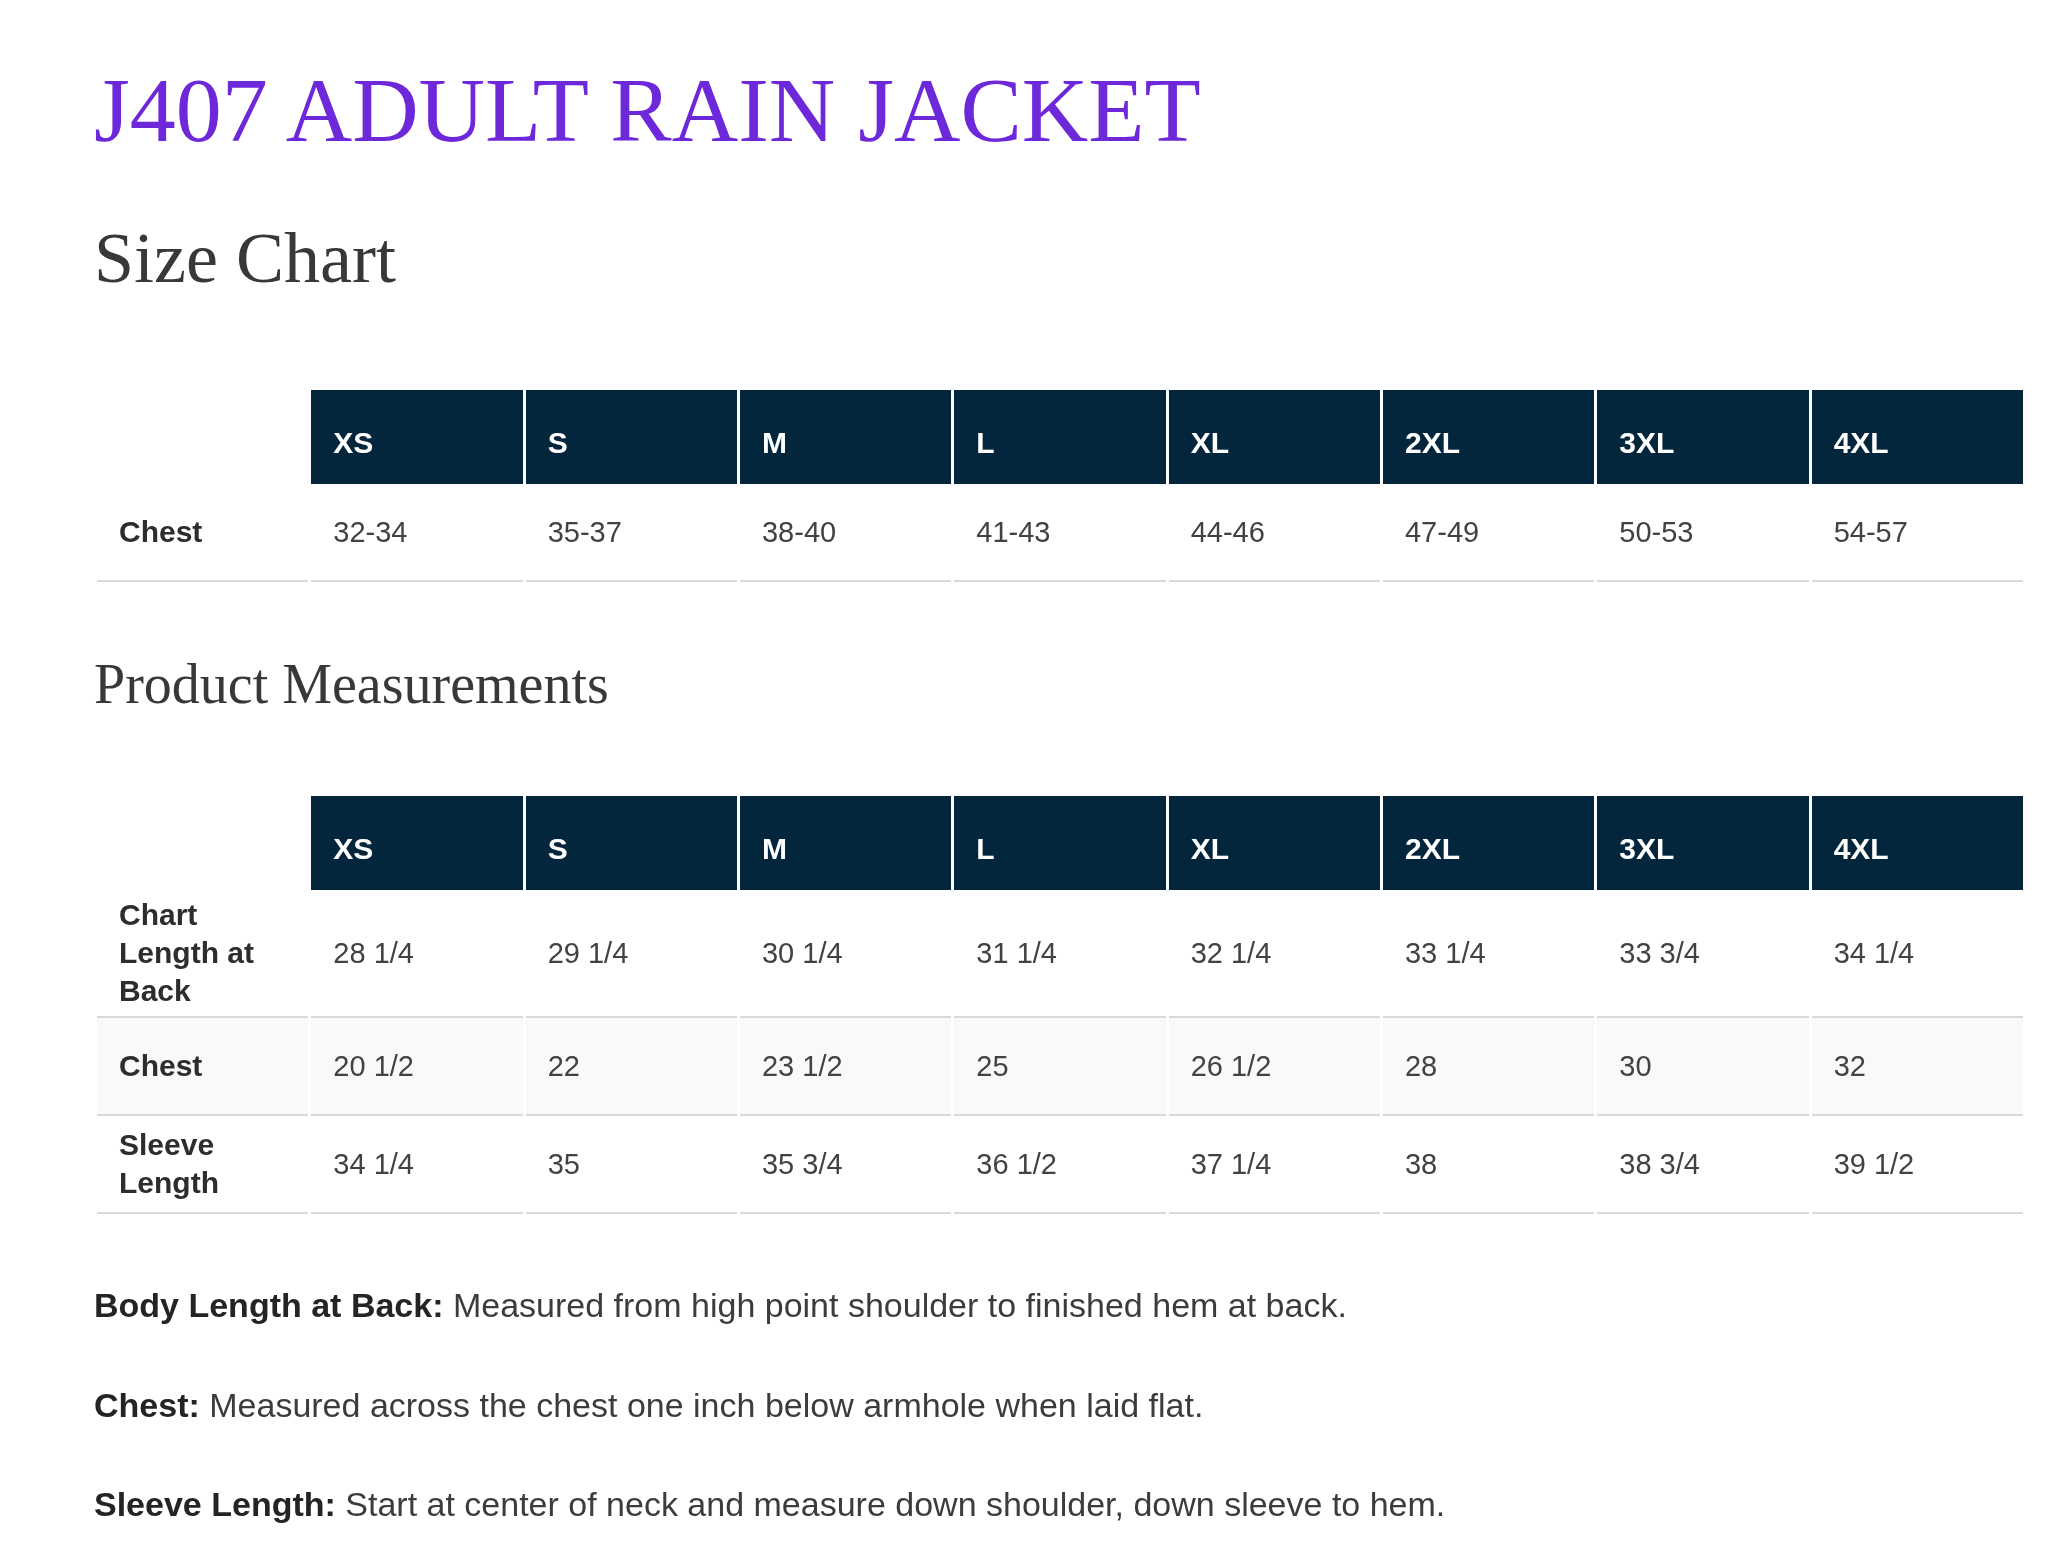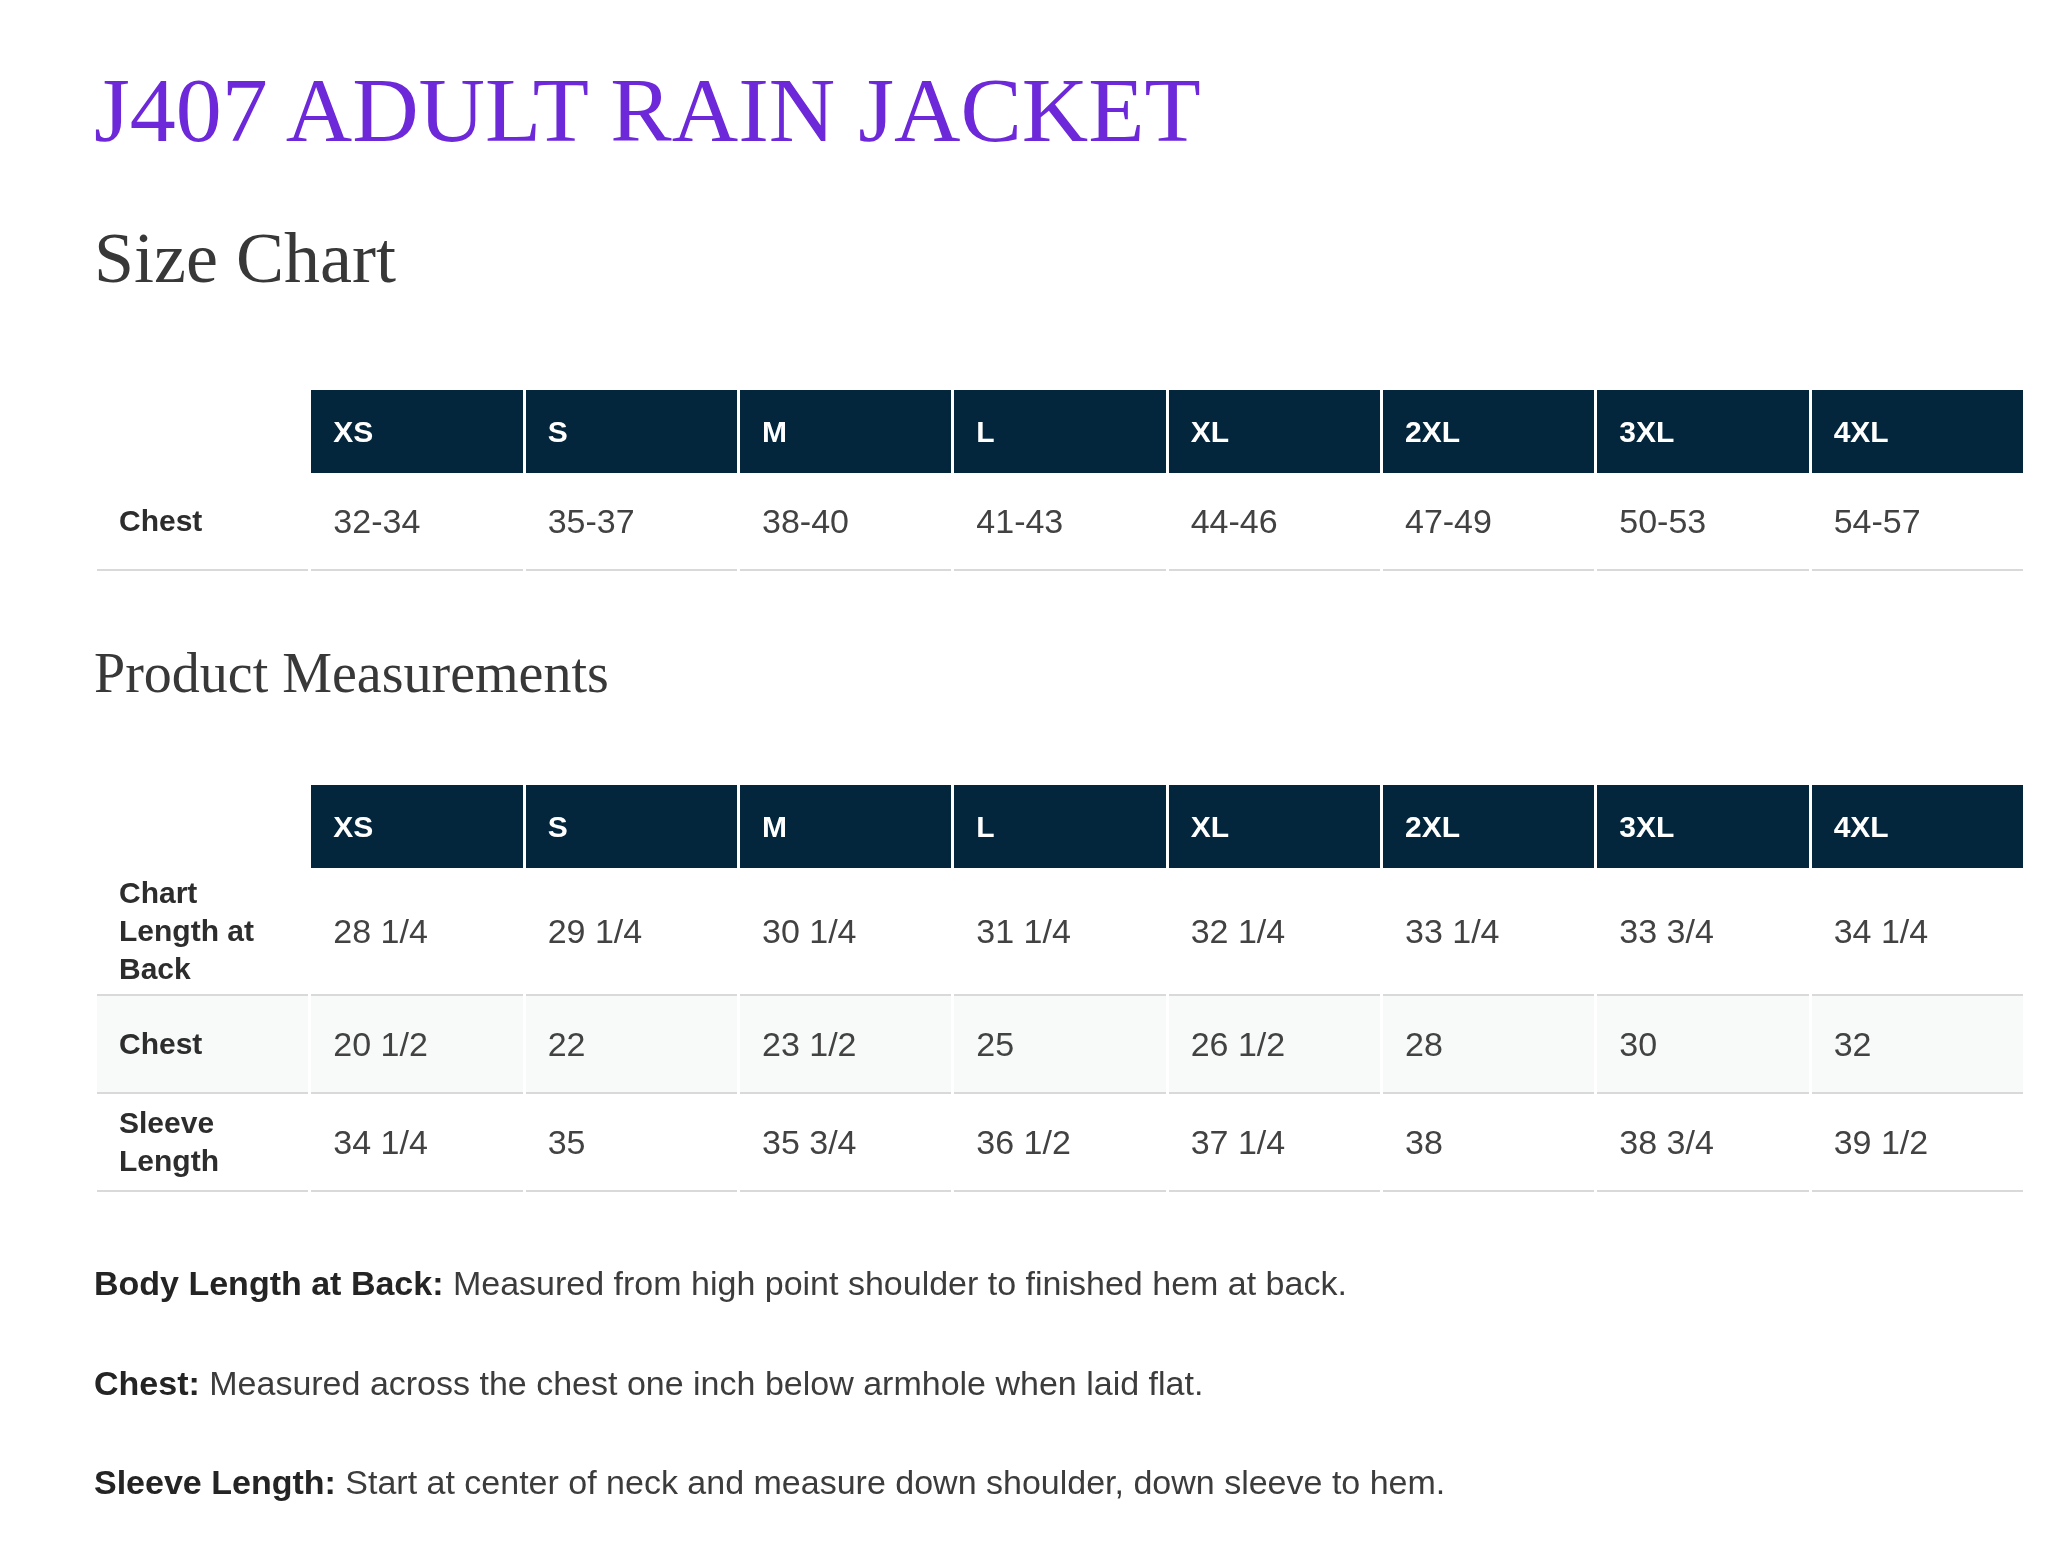--- a/index.html
+++ b/index.html
@@ -51,28 +51,28 @@
   table.measurements-table {
     margin-top: 80px;
   }
   table.chart-table th {
     background: #04263c;
     color: #ffffff;
     font-weight: bold;
     font-size: 30px;
     text-align: left;
     height: 82px;
-    padding: 1px 0 0 22px;
+    padding: 12px 0 0 22px;
     vertical-align: middle;
   }
   table.chart-table th.label-col {
     background: transparent;
   }
   table.chart-table td {
-    font-size: 34px;
+    font-size: 29px;
     color: #424242;
     text-align: left;
     height: 84px;
     padding: 6px 0 6px 22px;
     vertical-align: middle;
     border-bottom: 2px solid #d9d9d9;
     background: #ffffff;
   }
   table.chart-table td.row-label {
     font-weight: bold;

